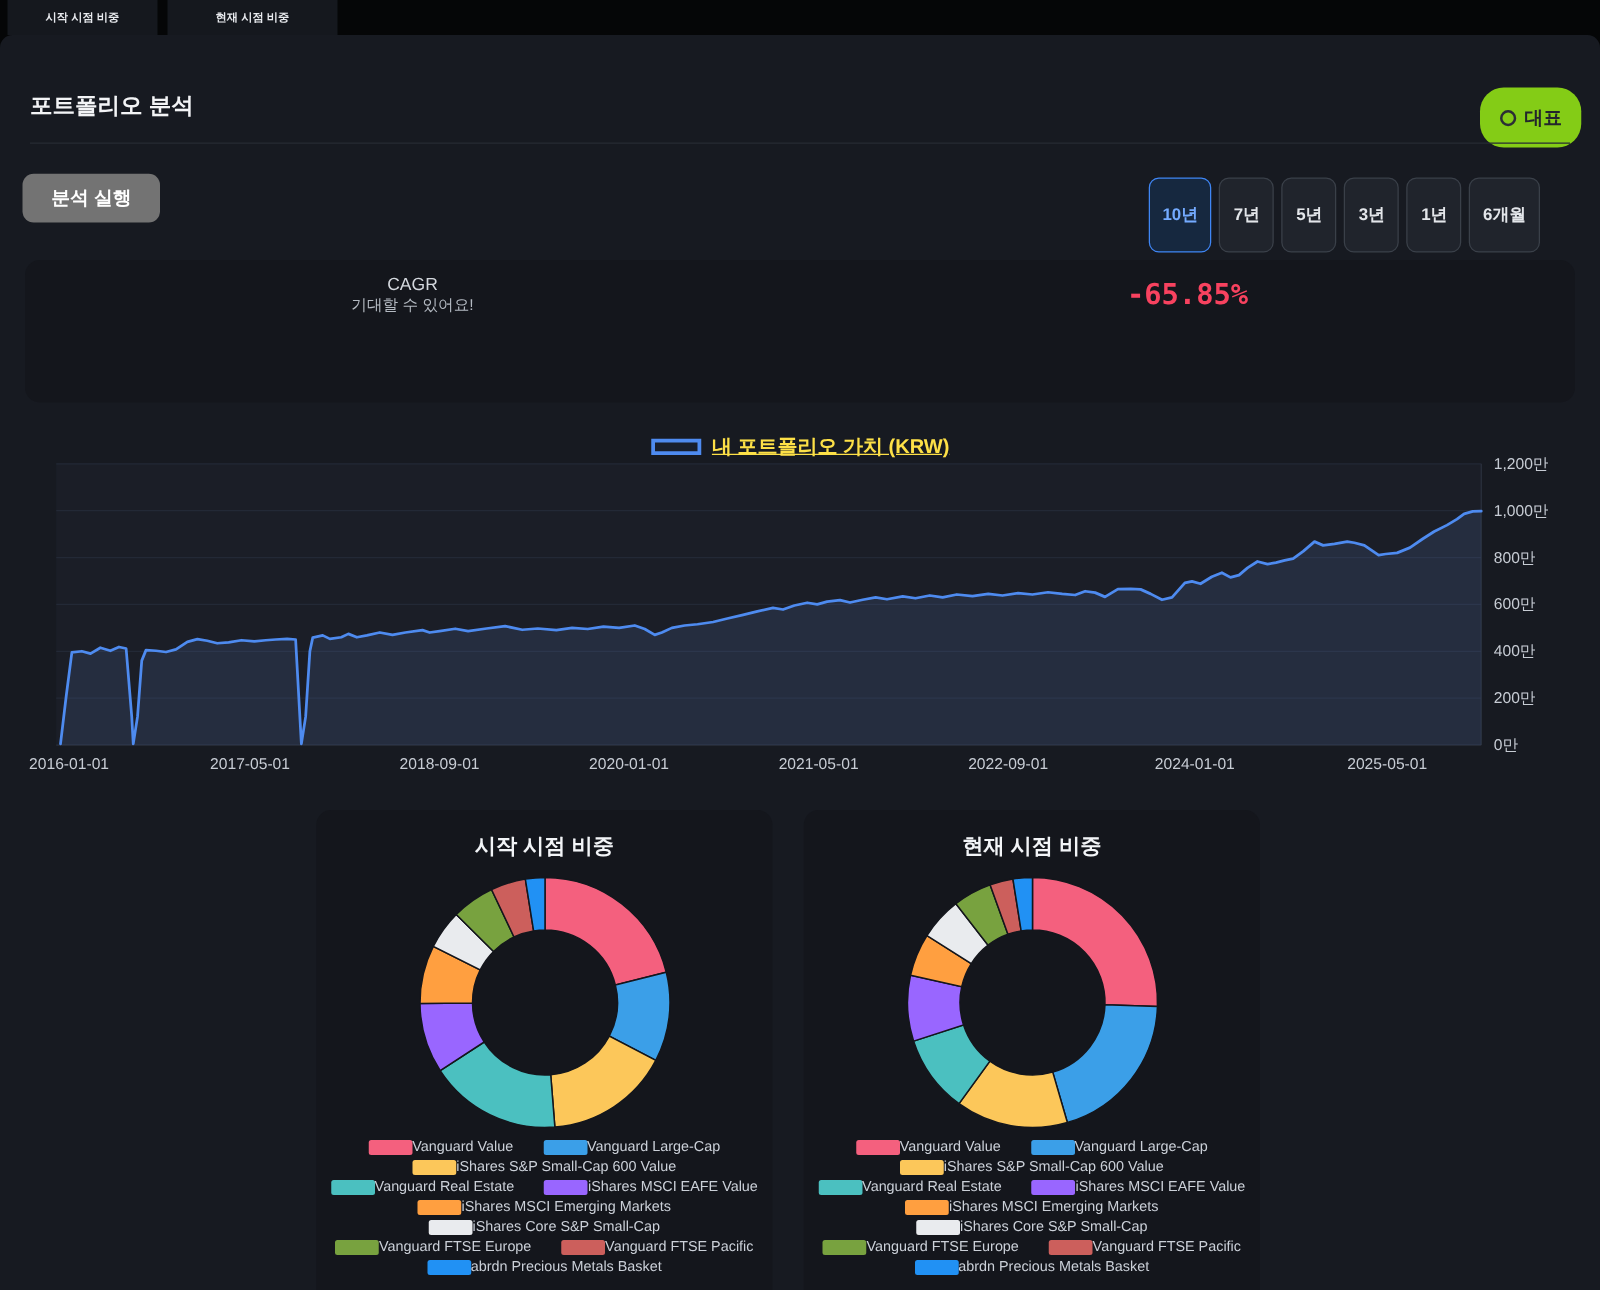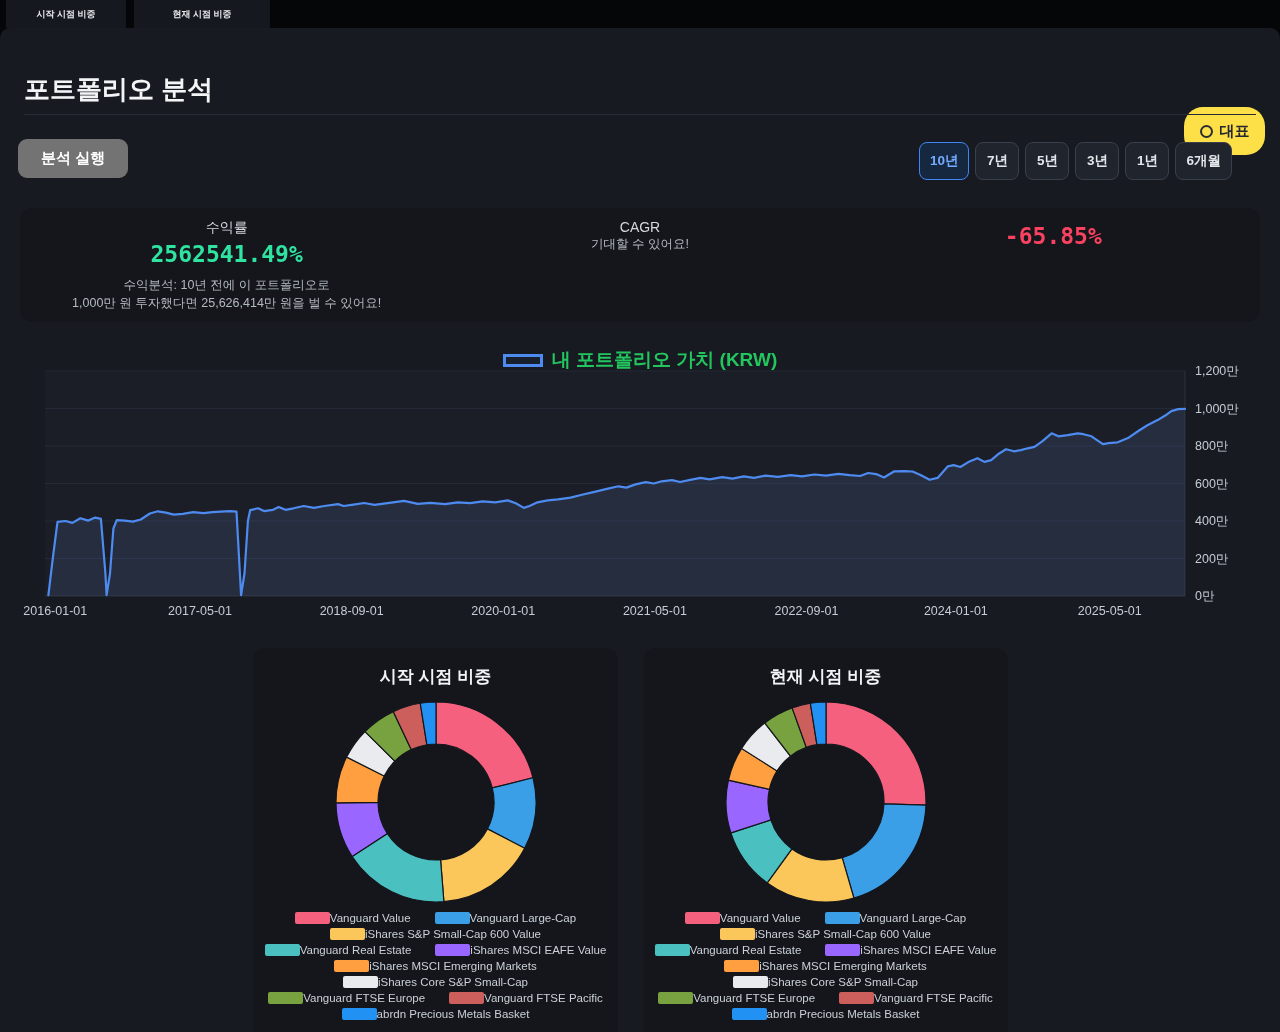--- a/index.html
+++ b/index.html
@@ -5,43 +5,43 @@
   * { margin:0; padding:0; box-sizing:border-box; }
   html,body { width:1280px; height:1032px; overflow:hidden; background:#050607;
               font-family:"Liberation Sans", sans-serif; }
   .topbar { position:absolute; left:0; top:0; width:1280px; height:28px; background:#050607; }
   .toptab { position:absolute; top:0; height:28px; background:#15181e; color:#e8eaee;
             font-size:9px; font-weight:bold; display:flex; align-items:center; justify-content:center; }
   .toptab.t1 { left:6px; width:120px; }
   .toptab.t2 { left:134px; width:136px; }
   .main { position:absolute; left:0; top:28px; width:1280px; height:1004px;
           background:#171a21; border-radius:10px 10px 0 0; }
-  .page-title { position:absolute; left:24px; top:44px; font-size:26px; font-weight:bold; color:#f3f4f6; }
-  .badge { position:absolute; right:15px; top:42px; width:81px; height:48px; background:#fde047;
+  .page-title { position:absolute; left:24px; top:44px; font-size:18px; font-weight:bold; color:#f3f4f6; }
+  .badge { position:absolute; right:15px; top:42px; width:81px; height:48px; background:#84cc16;
            border-radius:19px; display:flex; align-items:center; justify-content:center; gap:7px;
-           color:#23262c; font-size:15px; font-weight:bold;margin-top:37px; }
+           color:#23262c; font-size:15px; font-weight:bold; }
   .badge .circ { width:13px; height:13px; border:2px solid #2b2e35; border-radius:50%; background:transparent; }
   .hr1 { position:absolute; left:24px; right:24px; top:86px; border-top:1px solid #272b33; }
   .run-btn { position:absolute; left:18px; top:111px; padding:10px 23px; background:#737373;
              border:none; border-radius:9px; color:#fff; font-size:15px; font-weight:bold; cursor:pointer; }
   .periods { position:absolute; right:48px; top:114px; display:flex; gap:6px; }
-  .pbtn { min-width:44px; padding:9px 10px; border-radius:8px; background:#20242c; border:1px solid #3a4049;
+  .pbtn { min-width:44px; padding:20px 10px; border-radius:8px; background:#20242c; border:1px solid #3a4049;
           color:#e3e6ea; font-size:13.5px; font-weight:bold; cursor:pointer; text-align:center; }
   .pbtn.sel { background:#16283f; border:1.5px solid #3f86f5; color:#74abff; }
   .stats { position:absolute; left:20px; top:180px; width:1240px; height:114px; background:#14161c;
            border-radius:12px; display:flex; }
   .stat { flex:1; text-align:center; padding-top:11px; }
   .stat .lab { font-size:14px; color:#d4d8de; }
   .stat .val { margin-top:4px; font-size:23px; font-weight:bold; font-family:"DejaVu Sans Mono", monospace; }
   .stat .d1, .stat .d2 { font-size:12.5px; color:#b4bac2; line-height:1.45; }
   .stat .d1 { margin-top:9px; }
   .legend-line { position:absolute; left:0; top:319px; width:1280px; display:flex;
                  align-items:center; justify-content:center; gap:9px; }
   .legend-line .sw { width:40px; height:13px; background:#181f2d; border:3px solid #4e8bf0; }
-  .legend-line .lb { font-size:19px; color:#22c55e; font-weight:bold; }
+  .legend-line .lb { font-size:16px; color:#fde047; font-weight:bold;text-decoration:underline; }
   .chart-svg { position:absolute; left:0; top:330px; width:1280px; height:268px; }
   .donut-card { position:absolute; top:620px; width:365px; height:412px; background:#14161c; border-radius:12px; }
   .donut-card.left { left:253px; } .donut-card.right { left:643px; }
   .donut-title { margin-top:17px; text-align:center; font-size:17px; font-weight:bold; color:#f2f4f7; }
   .donut-svg { display:block; margin:8px auto 4px; }
   .dlegend { display:flex; flex-direction:column; gap:4px; }
   .dlegend .row { display:flex; justify-content:center; gap:24px; }
   .dlegend .item { display:flex; align-items:center; gap:0; }
   .dlegend .sw { width:35px; height:12px; border-radius:2px; }
   .dlegend .lb { font-size:11.5px; color:#cbd0d8; }
@@ -70,26 +70,20 @@
   <div class="periods">
       <button class="pbtn sel">10년</button>
       <button class="pbtn">7년</button>
       <button class="pbtn">5년</button>
       <button class="pbtn">3년</button>
       <button class="pbtn">1년</button>
       <button class="pbtn">6개월</button>
     </div>
 
   <div class="stats">
-    <div class="stat">
-      <div class="lab">수익률</div>
-      <div class="val" style="color: rgb(47, 227, 161);">2562541.49%</div>
-      <div class="d1">수익분석: 10년 전에 이 포트폴리오로</div>
-      <div class="d2">1,000만 원 투자했다면 25,626,414만 원을 벌 수 있어요!</div>
-    </div>
     <div class="stat">
       <div class="lab">CAGR</div>
       <div class="d2">기대할 수 있어요!</div>
     </div>
     <div class="stat">
       <div class="val" style="color: rgb(248, 66, 95);">-65.85%</div>
     </div>
   </div>
 
   <div class="legend-line">

